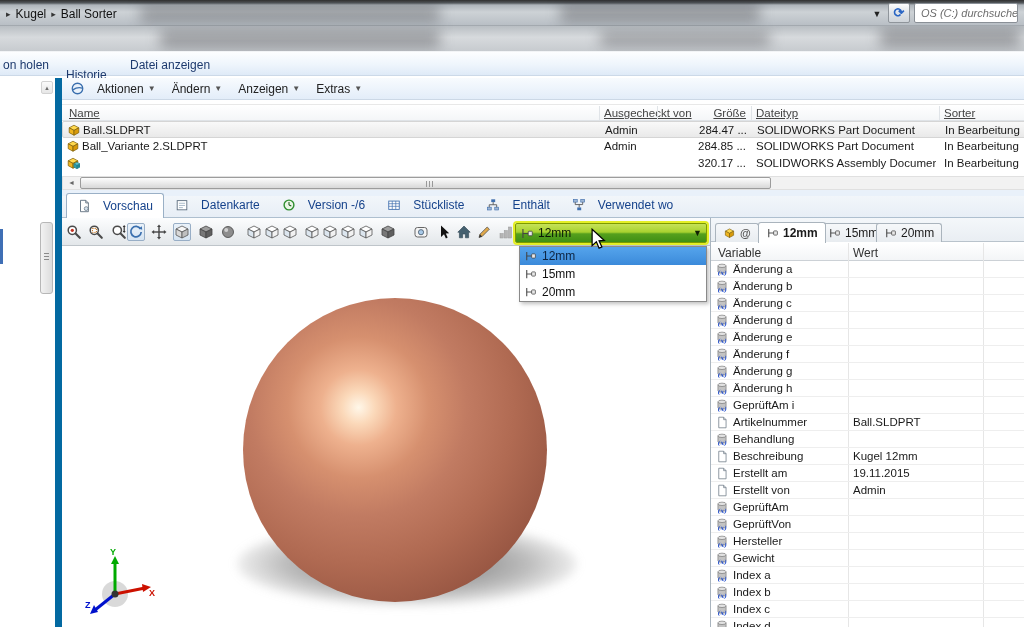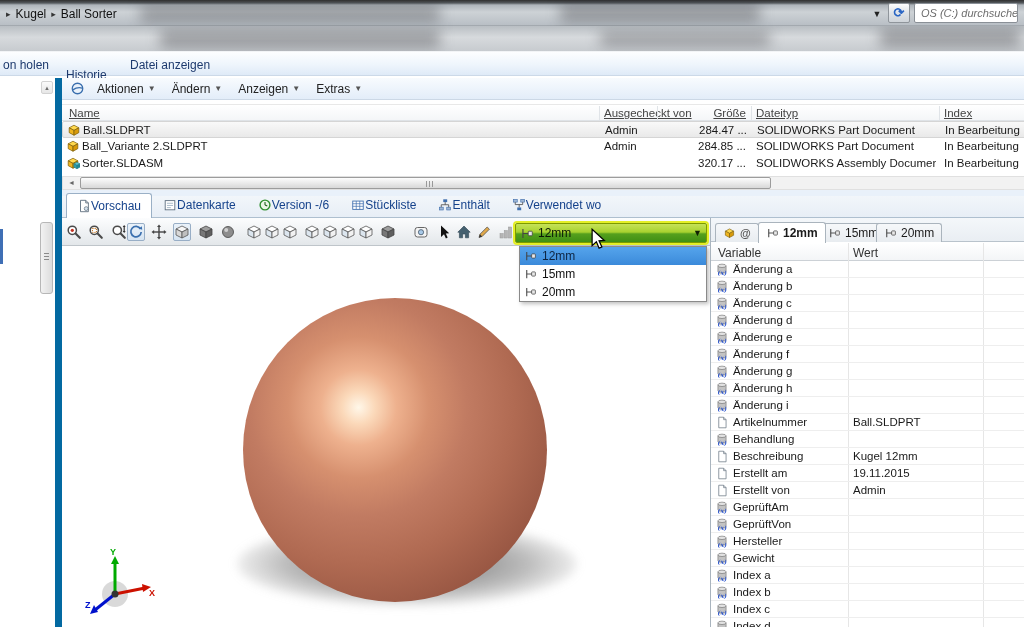--- a/index.html
+++ b/index.html
@@ -70,21 +70,21 @@
   .hs-arrow { position:absolute; left:1px; top:1px; width:15px; height:10px; color:#666; font-size:7px; text-align:center; line-height:10px; }
   .hs-thumb { position:absolute; left:17px; top:0px; width:691px; height:12px;
     background:linear-gradient(#fdfdfd,#d8d8d8); border:1px solid #9c9c9c; border-radius:2px; }
   .hs-grip { position:absolute; left:345px; top:3px; width:1px; height:6px; background:#999; box-shadow:3px 0 0 #999,6px 0 0 #999; }
 
   .blue-band { position:absolute; left:0; top:112px; width:969px; height:6px; background:#e9f1fa; }
 
   
   .preview-tabs { position:absolute; left:0; top:118px; width:969px; height:22px;
     background:linear-gradient(#f2f6fa,#e7eef6); border-bottom:1px solid #aebfcf; display:flex; align-items:flex-end; padding-left:4px; }
-  .ptab { display:flex; align-items:center; gap:0; height:21px; padding:12px 10px; color:#15428b; font-size:12px;
+  .ptab { display:flex; align-items:center; gap:12px; height:21px; padding:12px 10px; color:#15428b; font-size:12px;
     border:1px solid transparent; border-bottom:none; border-radius:3px 3px 0 0; white-space:nowrap; }
   .ptab.active { background:#fff; border-color:#9ab0c6; position:relative; top:1px; }
   .ptab svg { width:14px; height:14px; }
 
   
   .pdm-lower { position:absolute; left:0; top:140px; width:969px; bottom:0; }
   .preview-pane { position:absolute; left:0; top:0; width:648px; bottom:0; background:#fff; overflow:hidden; }
   .vp-toolbar { position:absolute; left:0; top:0; width:648px; height:28px;
     background:linear-gradient(#fcfdfe,#e3e7ea); border-bottom:1px solid #bfc5ca; }
   .tb { position:absolute; top:5px; width:18px; height:18px; display:flex; align-items:center; justify-content:center; }
@@ -352,21 +352,21 @@
             <span>Extras</span>
             <span class="dn">▼</span>
           </span>
       </div>
 
       <div class="fl-header">
         <span class="col" style="left:7px;">Name</span>
         <span class="col" style="left:542px;">Ausgecheckt von</span>
         <span class="col" style="left:600px; width:84px; text-align:right;">Größe</span>
         <span class="col" style="left:694px;">Dateityp</span>
-        <span class="col" style="left:882px;">Index</span>
+        <span class="col" style="left:882px;">Sorter</span>
         <span class="col-sep" style="left:537px;"></span>
         <span class="col-sep" style="left:595px;"></span>
         <span class="col-sep" style="left:689px;"></span>
         <span class="col-sep" style="left:877px;"></span>
       </div>
 
       <div id="file-rows">
           <div class="file-row sel">
     <svg class="fic">
               <use href="#s-part"></use>
@@ -384,21 +384,20 @@
     <span class="cell c-name">Ball_Variante 2.SLDPRT</span>
     <span class="cell c-user">Admin</span>
     <span class="cell c-size">284.85 ...</span>
     <span class="cell c-type">SOLIDWORKS Part Document</span>
     <span class="cell c-status">In Bearbeitung</span>
   </div>
           <div class="file-row">
     <svg class="fic">
               <use href="#s-asm"></use>
             </svg>
-    <span class="cell c-name">Sorter.SLDASM</span>
     <span class="cell c-user"></span>
     <span class="cell c-size">320.17 ...</span>
     <span class="cell c-type">SOLIDWORKS Assembly Document</span>
     <span class="cell c-status">In Bearbeitung</span>
   </div>
         </div>
 
       <div class="fl-hscroll">
         <span class="hs-arrow">◄</span>
         <span class="hs-thumb">
@@ -695,21 +694,21 @@
     <svg>
                   <use href="#s-var"></use>
                 </svg>
     <span class="vn">Änderung h</span>
     <span class="vv"></span>
   </div>
               <div class="var-row">
     <svg>
                   <use href="#s-var"></use>
                 </svg>
-    <span class="vn">Änderung i</span>
+    <span class="vn">GeprüftAm i</span>
     <span class="vv"></span>
   </div>
               <div class="var-row">
     <svg>
                   <use href="#s-doc"></use>
                 </svg>
     <span class="vn">Artikelnummer</span>
     <span class="vv">Ball.SLDPRT</span>
   </div>
               <div class="var-row">

